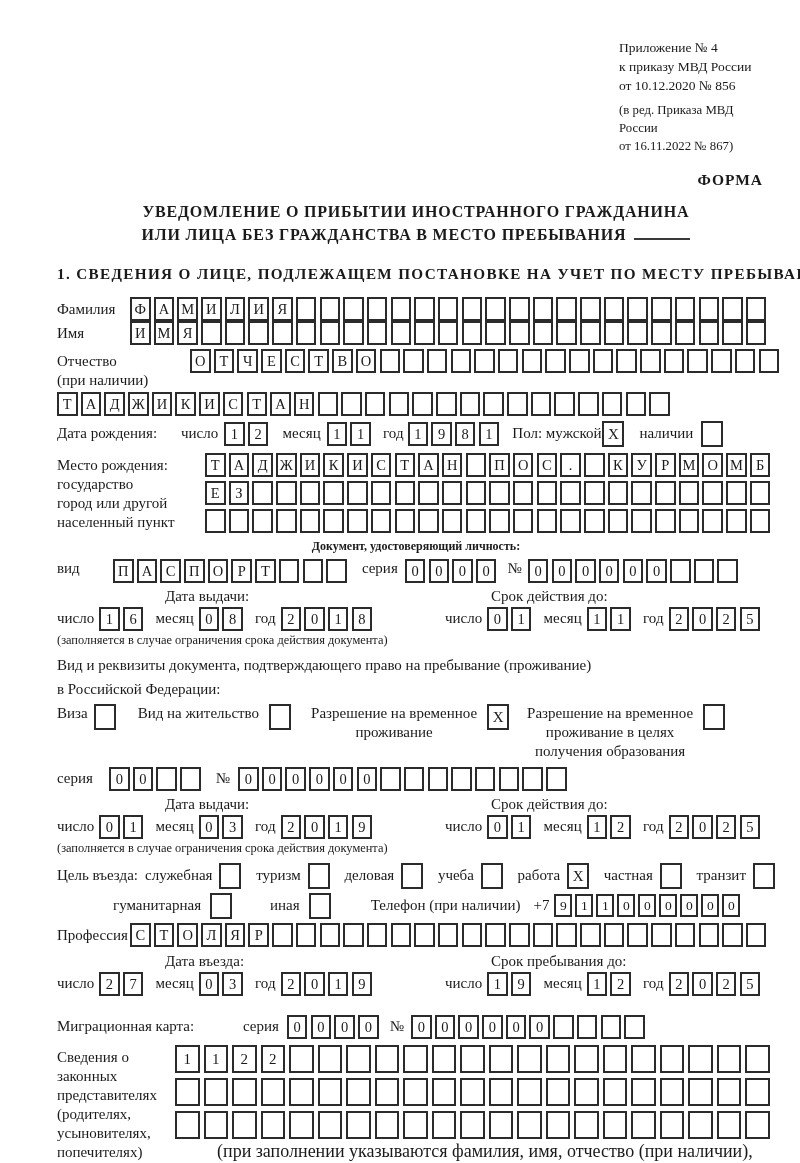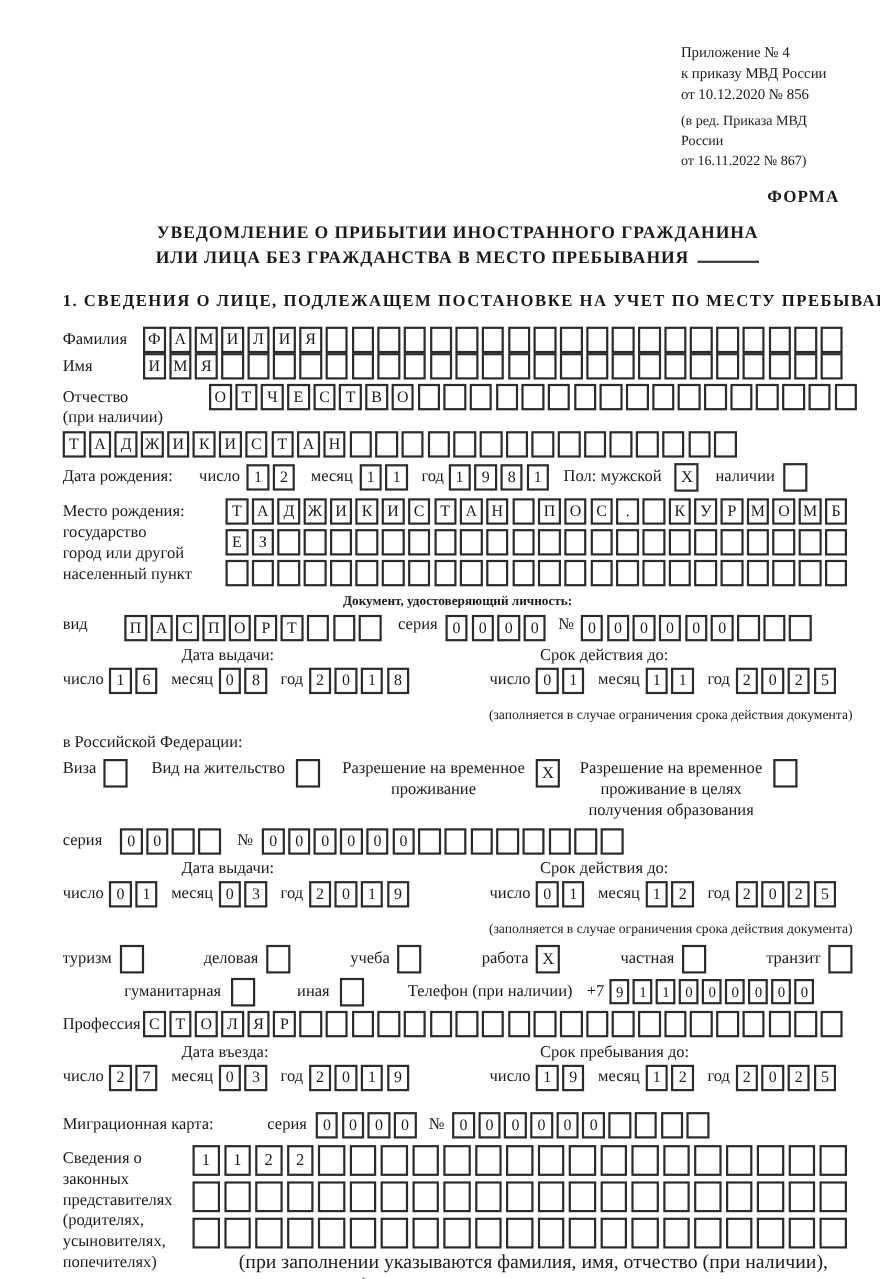--- a/index.html
+++ b/index.html
@@ -34,21 +34,21 @@
     font-size: 15px; line-height: 22px; text-align: center; flex-shrink: 0; background: #fff;
   }
   .t15 { font-size: 15px; line-height: 19px; }
   .dg { display: flex; align-items: center; font-size: 15px; margin-top: 1px; }
   .dg .dlbl { margin-right: 5px; }
   .dg .boxes { margin-right: 9px; }
   .dhead { font-size: 15px; line-height: 19px; }
   .two-col { display: flex; }
   .col-l { width: 388px; flex-shrink: 0; }
   .col-r { flex: 1; }
-  .note { text-align: right; font-size: 12.4px; line-height: 15px; margin-top: 12px; }
+  .note { font-size: 12.4px; line-height: 15px; margin-top: 2px; }
   .doc-title { text-align: center; font-weight: bold; font-size: 12px; margin-top: 4px; line-height: 19px; }
   .intro { font-size: 15px; line-height: 1.6; margin-top: 5px; }
   .cbgroup { display: flex; align-items: flex-start; margin-top: 3px; }
   .cbitem { display: flex; align-items: flex-start; }
   .cbitem .clbl { font-size: 15px; line-height: 19px; text-align: center; }
   .prow { display: flex; justify-content: space-between; align-items: center; margin-top: 7px; }
   .pair { display: flex; align-items: center; gap: 7px; font-size: 15px; }
   .footnote { font-size: 18px; margin-left: 158px; margin-top: 2px; }
 </style>
 </head>
@@ -217,21 +217,21 @@
         <span class="box">1</span>
         <span class="box">1</span>
       </span>
     <span class="t15" style="margin-left:9px; margin-right:4px">год</span>
     <span class="boxes">
         <span class="box">1</span>
         <span class="box">9</span>
         <span class="box">8</span>
         <span class="box">1</span>
       </span>
-    <span class="t15" style="margin-left:10px; margin-right:12px">Пол: мужской</span>
+    <span class="t15" style="margin-left:10px; margin-right:1px">Пол: мужской</span>
     <span class="cb">X</span>
     <span class="t15" style="margin-left:15px; margin-right:8px">наличии</span>
     <span class="cb"></span>
   </div>
 
   <div class="frow" style="margin-top:6px">
     <div class="flabel" style="width:148px">
       <div>Место рождения:</div>
       <div>государство</div>
       <div>город или другой</div>
@@ -398,20 +398,21 @@
             <span class="box">0</span>
             <span class="box">2</span>
             <span class="box">5</span>
           </span>
       </div>
     </div>
   </div>
   <div class="note">(заполняется в случае ограничения срока действия документа)</div>
 
   <div class="intro">
+    <div>Вид и реквизиты документа, подтверждающего право на пребывание (проживание)</div>
     <div>в Российской Федерации:</div>
   </div>
 
   <div class="cbgroup">
     <div class="cbitem">
       <span class="clbl" style="margin-right:6px">Виза</span>
       <span class="cb"></span>
     </div>
     <div class="cbitem" style="margin-left:22px">
       <span class="clbl" style="margin-right:10px">Вид на жительство</span>
@@ -503,20 +504,25 @@
             <span class="box">0</span>
             <span class="box">2</span>
             <span class="box">5</span>
           </span>
       </div>
     </div>
   </div>
   <div class="note">(заполняется в случае ограничения срока действия документа)</div>
 
   <div class="prow">
+    <div class="pair">
+      <span>Цель въезда:</span>
+      <span>служебная</span>
+      <span class="cb"></span>
+    </div>
     <div class="pair">
       <span>туризм</span>
       <span class="cb"></span>
     </div>
     <div class="pair">
       <span>деловая</span>
       <span class="cb"></span>
     </div>
     <div class="pair">
       <span>учеба</span>

